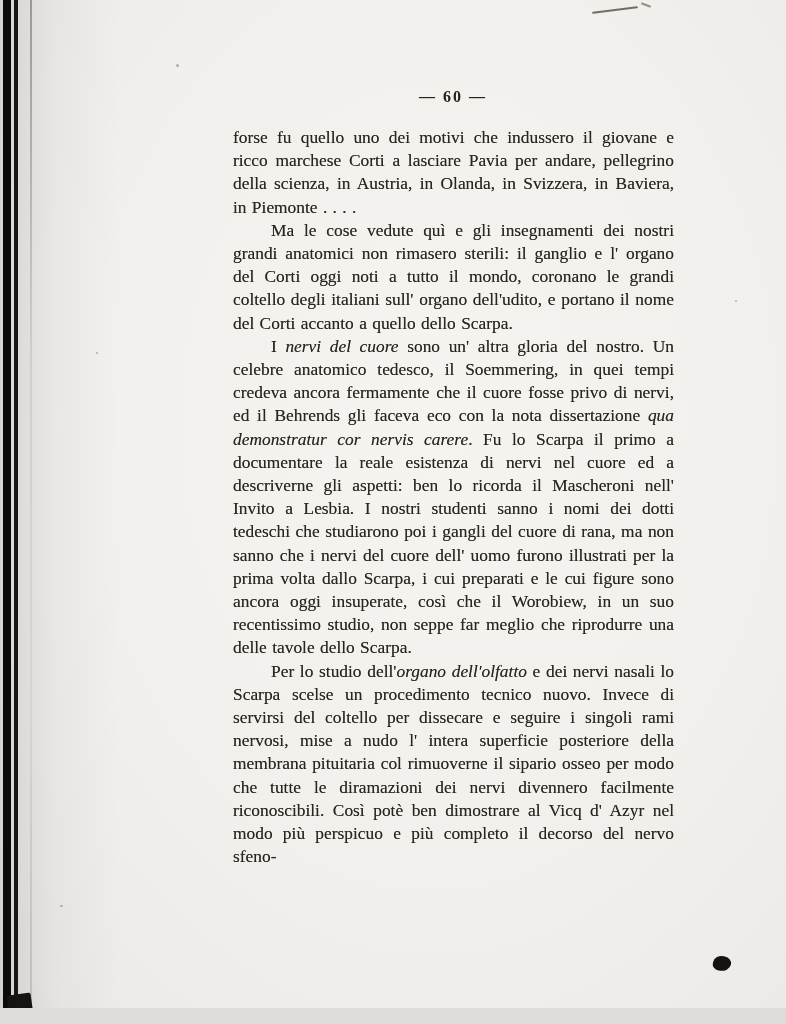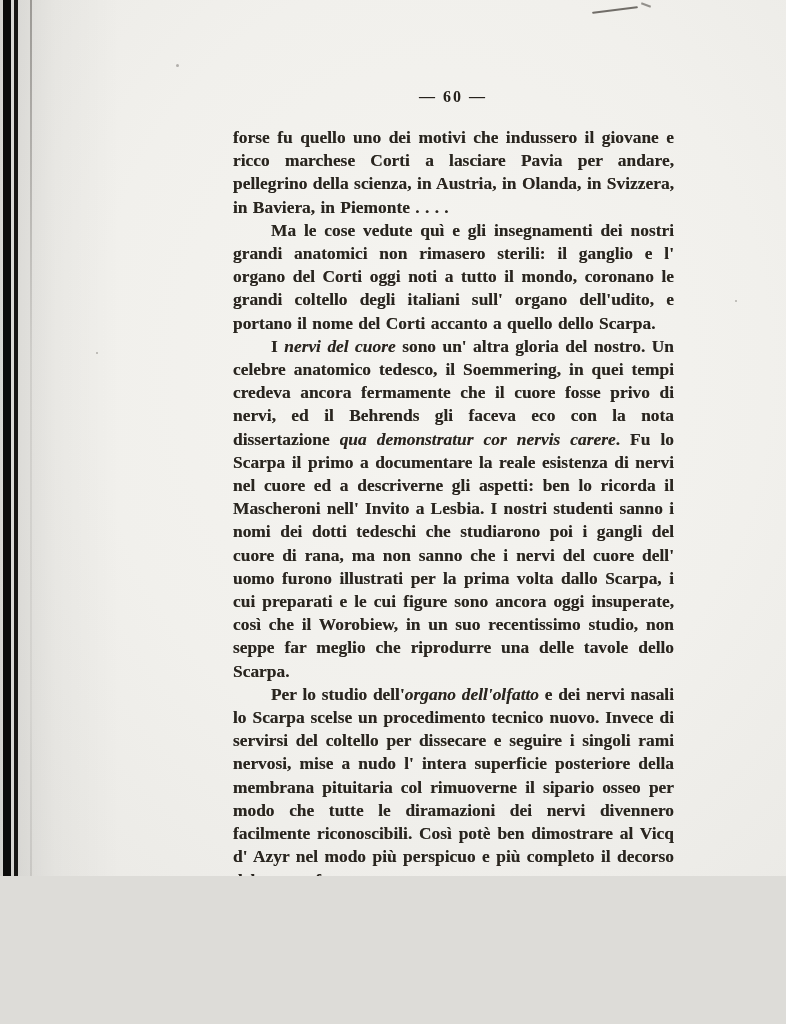--- a/index.html
+++ b/index.html
@@ -9,21 +9,21 @@
   }
   body {
     width: 786px;
     height: 1024px;
     overflow: hidden;
     font-family: "Liberation Serif", "DejaVu Serif", serif;
   }
   .page {
     position: relative;
     width: 786px;
-    height: 876px;
+    height: 1008px;
     background:
       linear-gradient(to right, rgba(0,0,0,0.10) 0px, rgba(0,0,0,0.03) 55px, rgba(0,0,0,0) 120px),
       radial-gradient(ellipse at 55% 42%, #f5f4f0 0%, #f1f0ec 55%, #eae9e5 100%);
     color: #29251f;
     overflow: hidden;
   }
   
   .bind-bar-1 {
     position: absolute; left: 3px; top: 0; width: 8px; height: 1024px;
     background: #0b0b0b;
@@ -84,21 +84,21 @@
   .text-block {
     position: absolute;
     left: 233px; top: 126px; width: 441px;
     font-size: 17.4px;
     line-height: 23.2px;
     text-align: justify;
     word-spacing: 1px;
     color: #29251f;
     text-shadow: 0 0 0.5px rgba(45,40,33,0.55);
   }
-  .para { margin: 0; text-indent: 38px; font-weight: bold; }
+  .para { margin: 0; text-indent: 38px; }
   .para.first { text-indent: 0; }
   .para i { font-style: italic; }
 </style>
 </head>
 <body>
 
 <div class="page">
 
   <div class="bind-bar-1"></div>
   <div class="bind-bar-2"></div>

